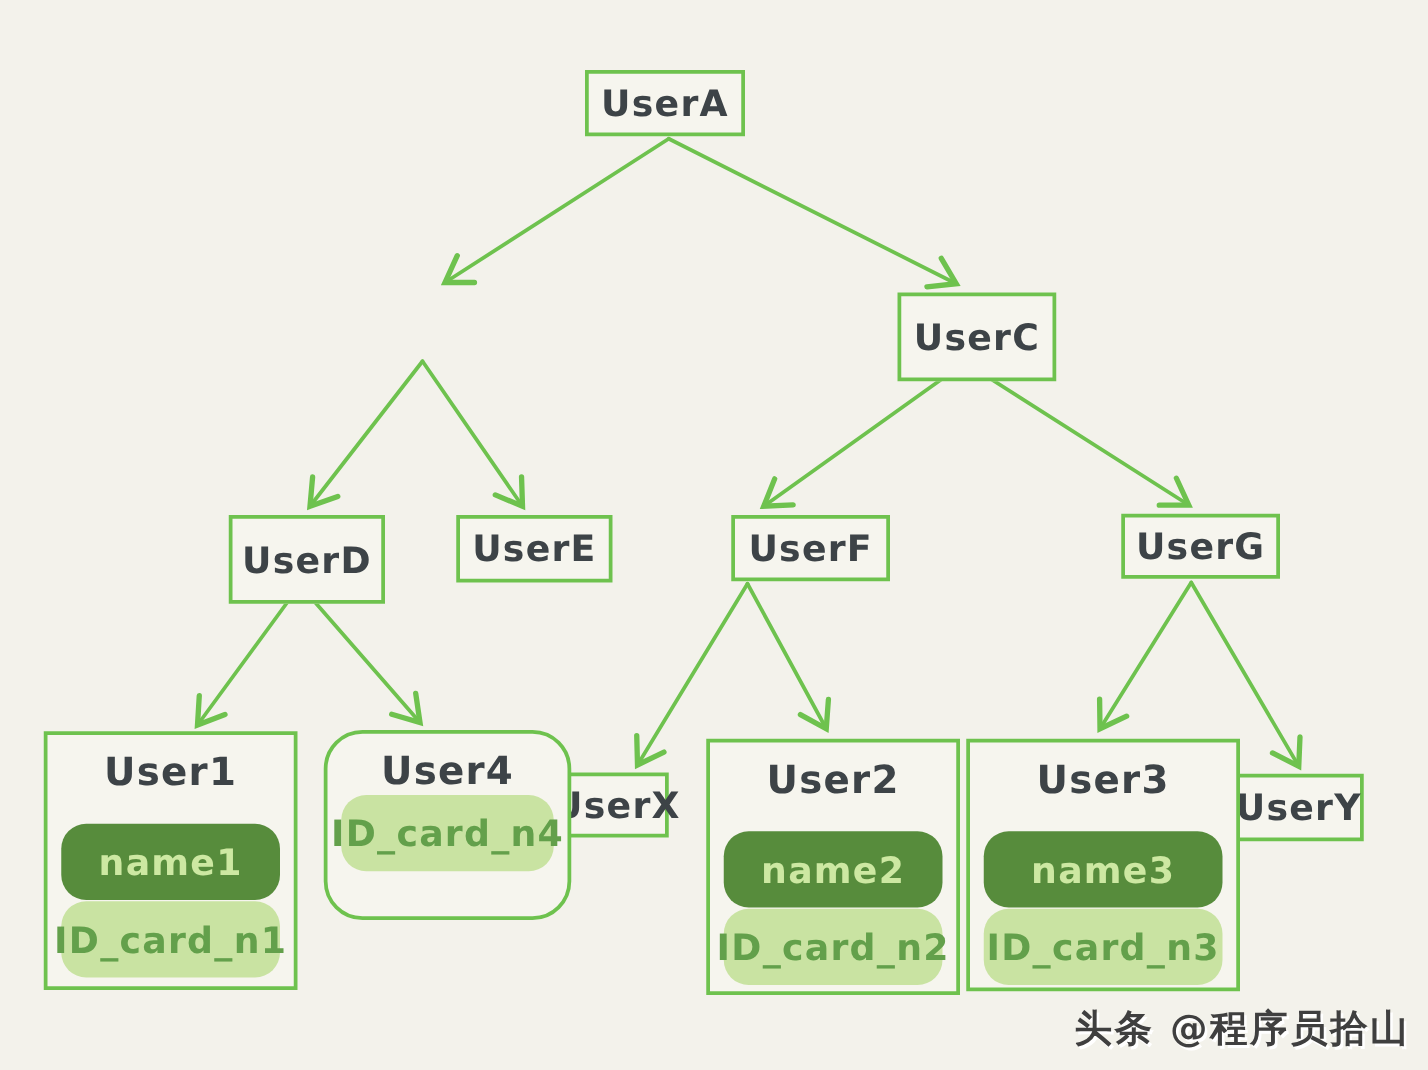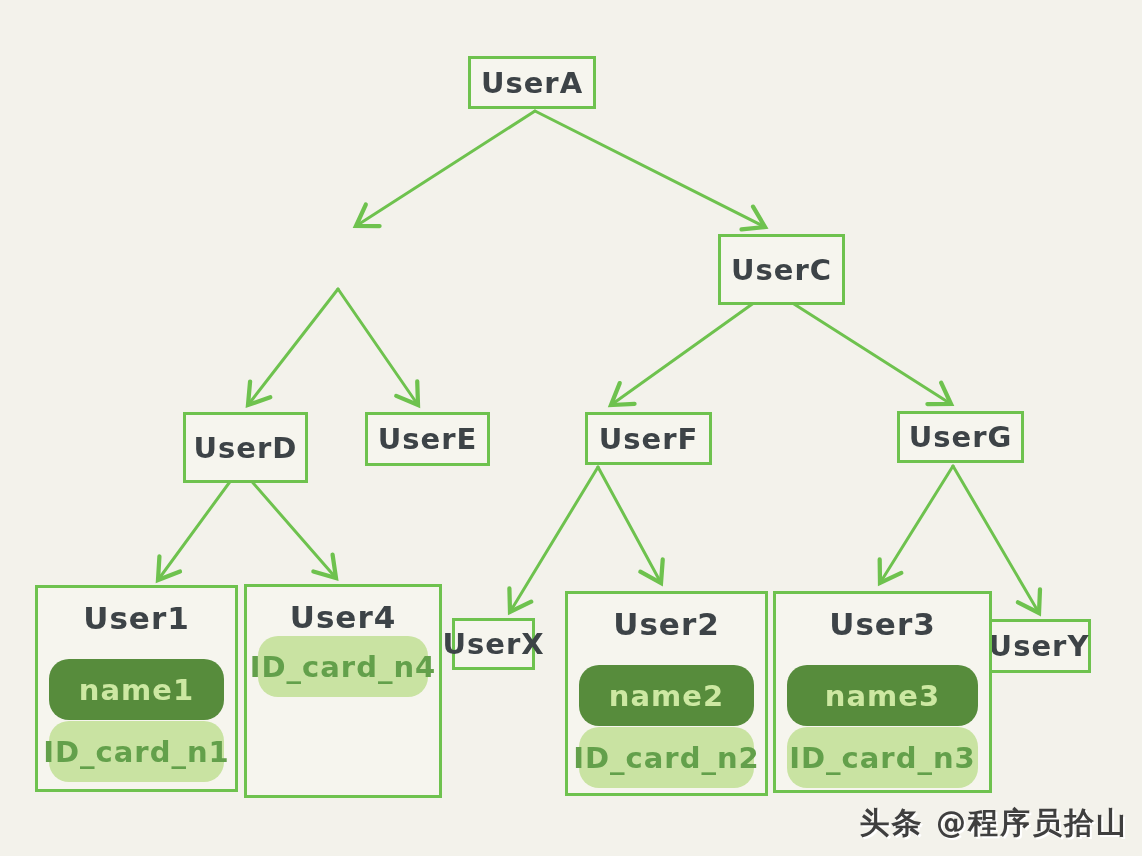--- a/index.html
+++ b/index.html
@@ -96,21 +96,21 @@
   <div class="card" style="left:35px;top:585px;width:203px;height:207px;">
     <div class="title">User1</div>
     <div class="chip dark">
       <span>name1</span>
     </div>
     <div class="chip light">
       <span>ID_card_n1</span>
     </div>
   </div>
 
-  <div class="card" style="left:244px;top:584px;width:198px;height:214px;">
+  <div class="card" style="left:259px;top:584px;width:198px;height:152px;border-radius:31px;">
     <div class="title">User4</div>
     <div class="chip light">
       <span>ID_card_n4</span>
     </div>
   </div>
 
   <div class="card" style="left:565px;top:591px;width:203px;height:205px;">
     <div class="title">User2</div>
     <div class="chip dark">
       <span>name2</span>

